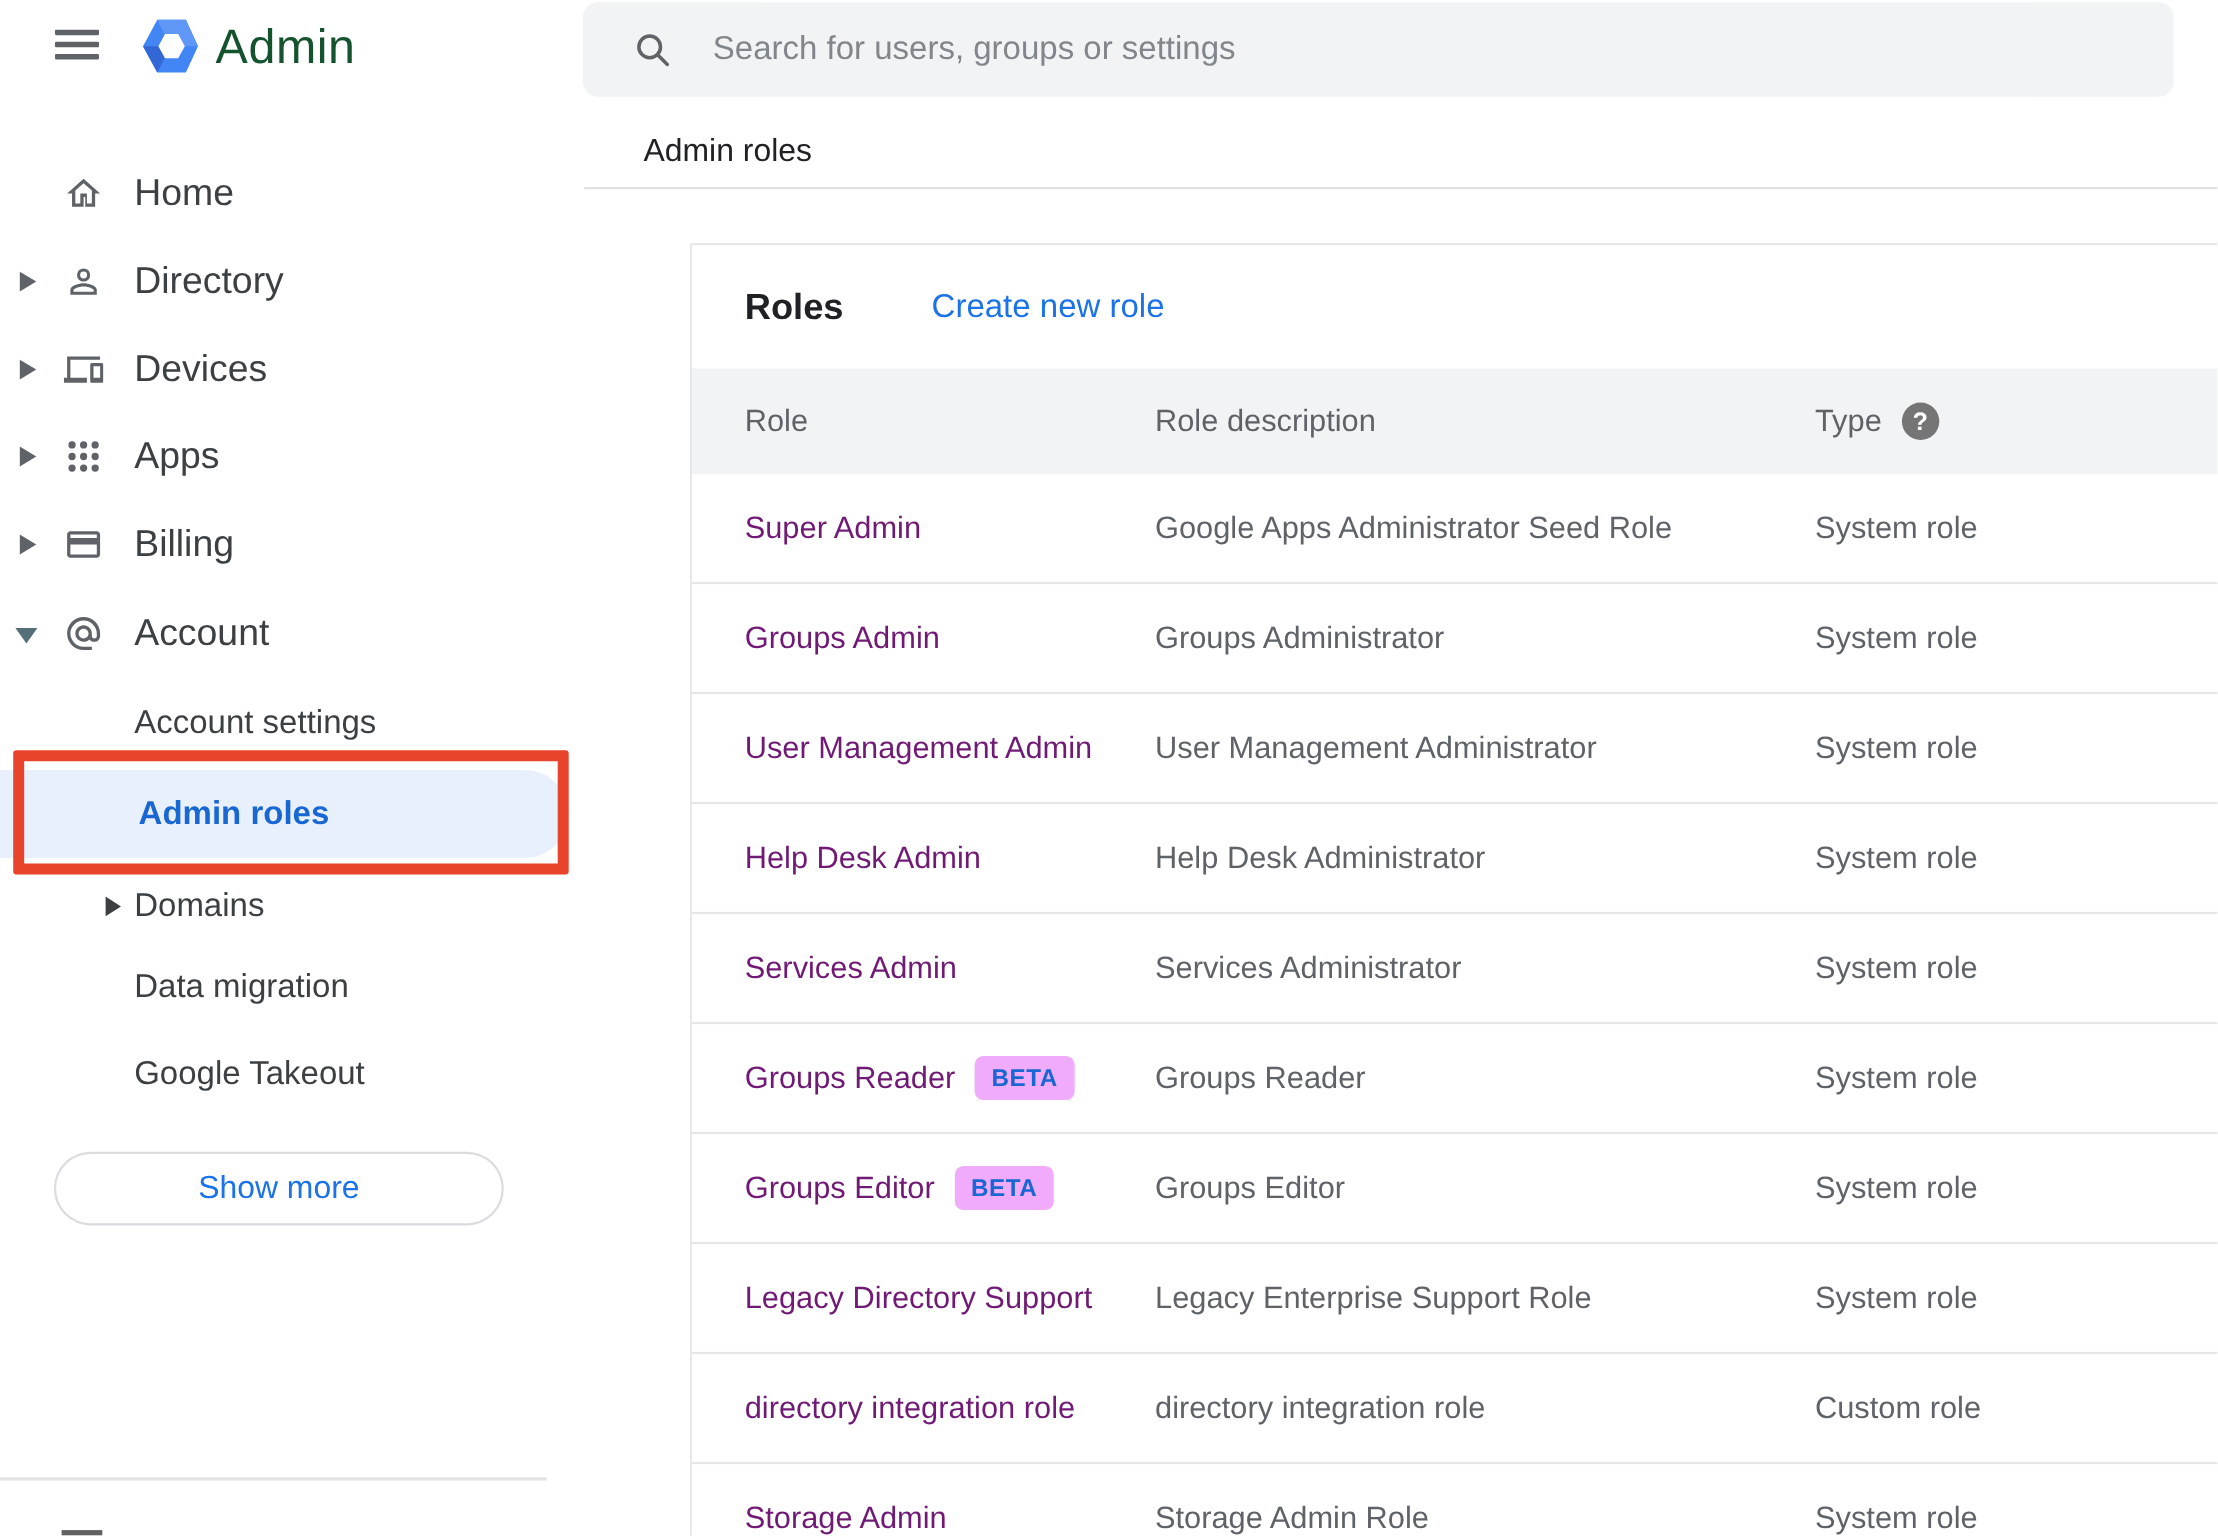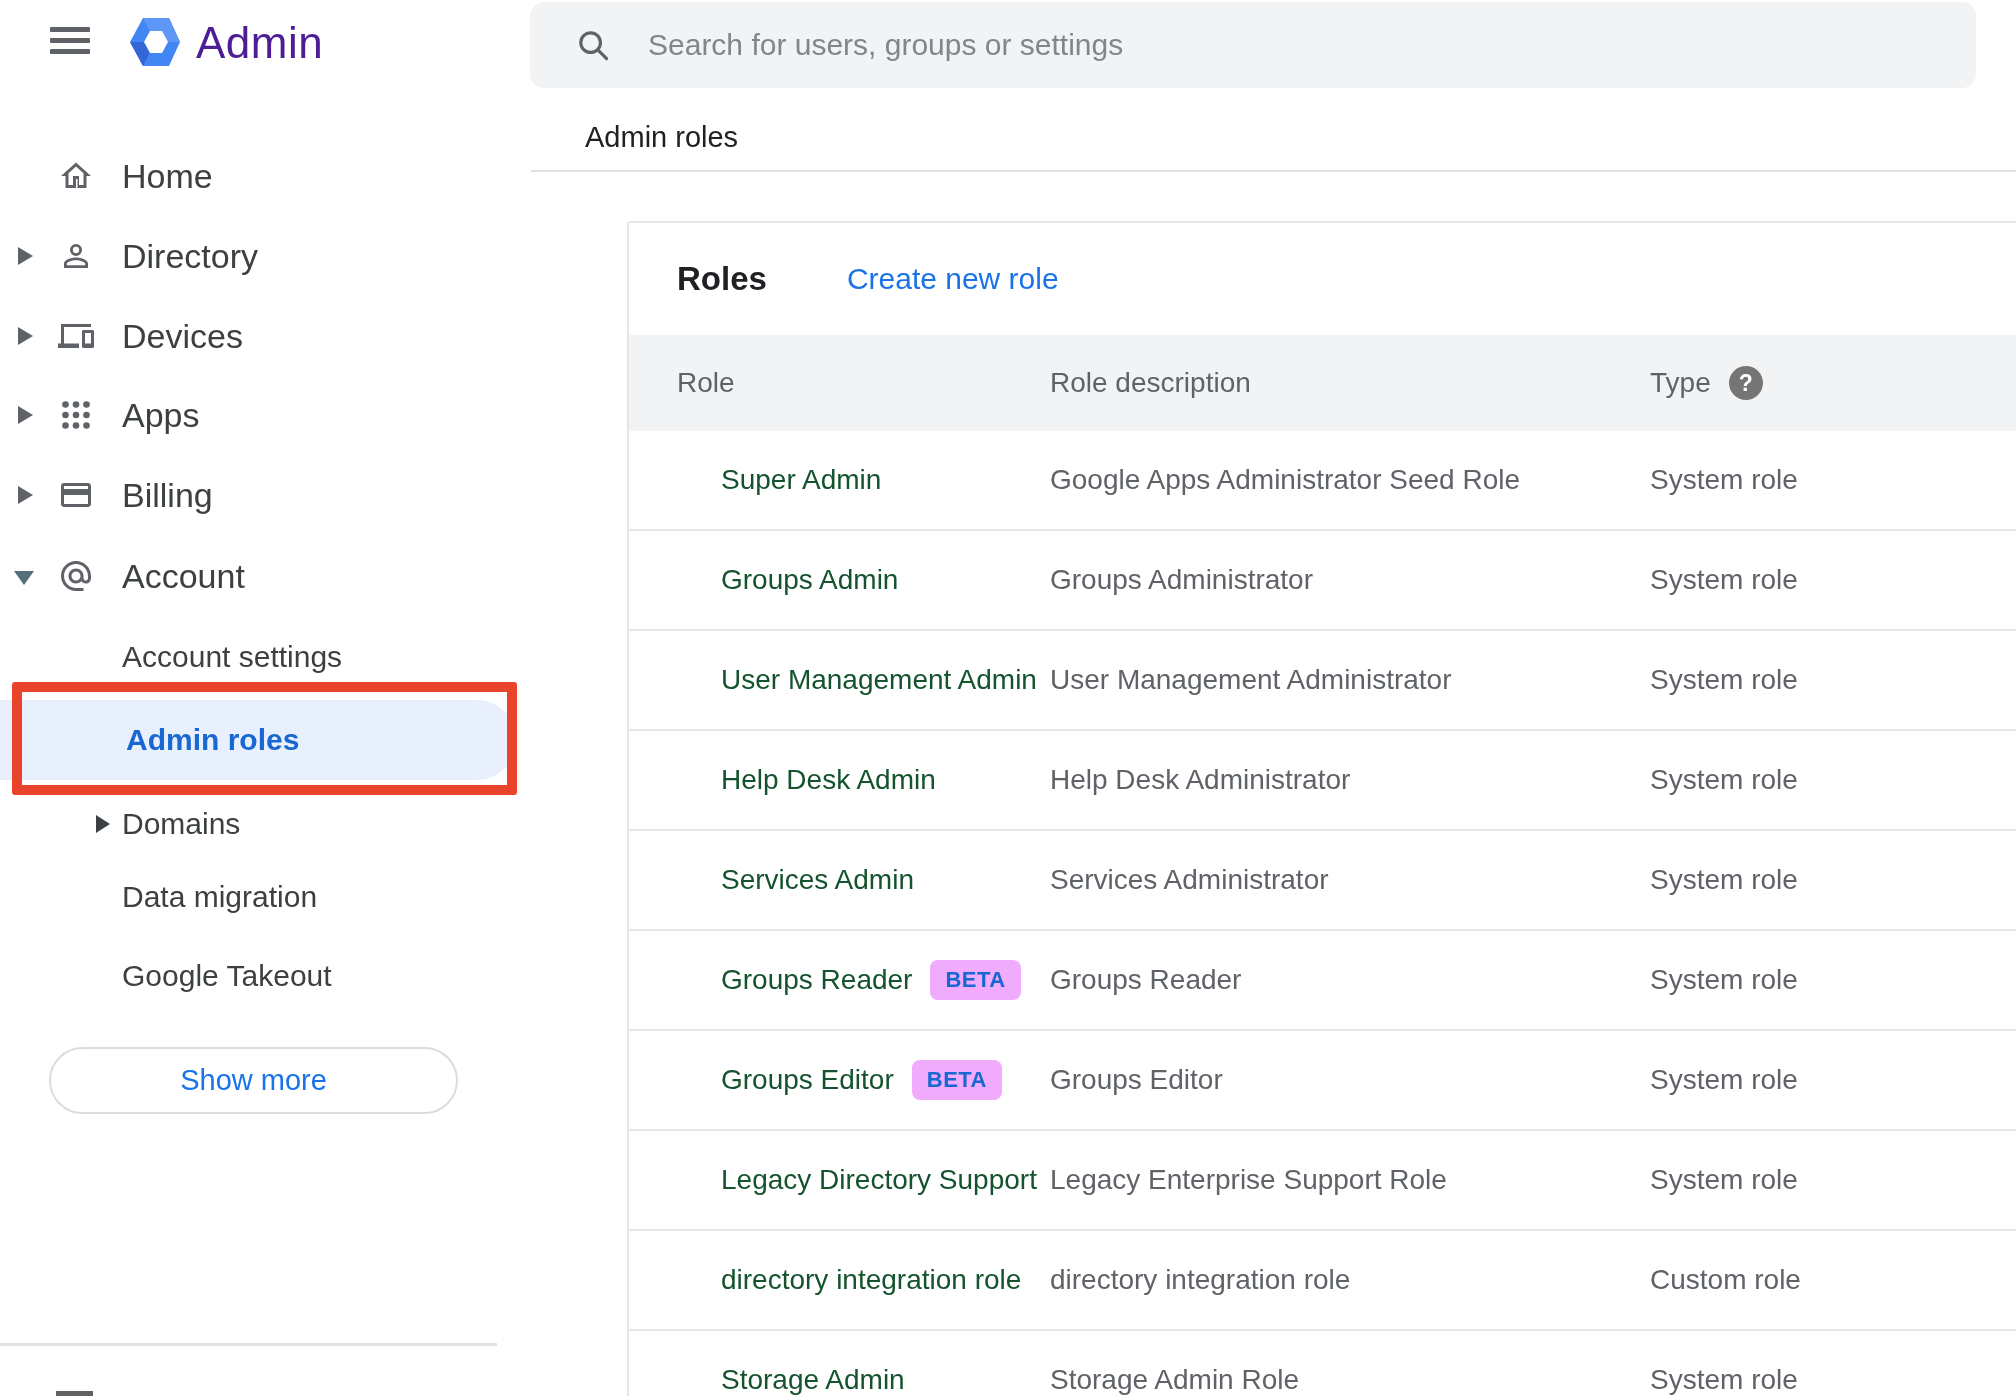--- a/index.html
+++ b/index.html
@@ -6,21 +6,21 @@
   body{
     width:2016px;height:1396px;position:relative;overflow:hidden;
     background:#ffffff;font-family:"Liberation Sans", sans-serif;
     -webkit-font-smoothing:antialiased;
   }
   
   .sidebar{position:absolute;left:0;top:0;width:515px;height:1396px;background:#fff;}
   .hamburger{position:absolute;left:50px;top:27px;width:40px;height:28px;cursor:pointer;}
   .hamburger span{display:block;width:40px;height:5px;background:#5f6368;border-radius:1px;margin-bottom:6px;}
   .logo{position:absolute;left:128px;top:13px;}
-  .brand-text{position:absolute;left:196px;top:18px;font-size:44px;color:#4c1d95;letter-spacing:0.5px;}
+  .brand-text{position:absolute;left:196px;top:18px;font-size:44px;color:#14532d;letter-spacing:0.5px;}
   .nav-item{position:absolute;left:0;width:515px;height:80px;cursor:pointer;}
   .nav-item .caret{position:absolute;left:18px;top:31px;width:0;height:0;
     border-left:15px solid #5f6368;border-top:9px solid transparent;border-bottom:9px solid transparent;}
   .nav-item .caret.down{left:14px;top:35px;border-left:10px solid transparent;border-right:10px solid transparent;
     border-top:14px solid #546e7a;border-bottom:none;}
   .nav-item .nicon{position:absolute;left:58px;top:22px;width:36px;height:36px;}
   .nav-item .nlabel{position:absolute;left:122px;top:50%;transform:translateY(-50%);
     font-size:34px;color:#3c4043;}
   .sub-item{position:absolute;left:0;width:515px;height:64px;cursor:pointer;}
   .sub-item .nlabel{position:absolute;left:122px;top:50%;transform:translateY(-50%);font-size:30px;color:#3c4043;}
@@ -55,21 +55,21 @@
   .card-title{margin-left:48px;font-size:33px;font-weight:600;color:#202124;}
   .create-link{margin-left:80px;font-size:30px;color:#1a73e8;text-decoration:none;cursor:pointer;}
   .thead{height:96px;background:#f1f3f4;display:flex;align-items:center;
     font-size:28px;color:#5f6368;}
   .col-role{width:421px;padding-left:48px;box-sizing:border-box;display:flex;align-items:center;flex:0 0 auto;}
   .col-desc{width:600px;flex:0 0 auto;}
   .col-type{flex:1 1 auto;display:flex;align-items:center;}
   .help-icon{margin-left:18px;width:34px;height:34px;border-radius:50%;background:#757575;
     color:#fff;font-size:23px;font-weight:700;display:flex;align-items:center;justify-content:center;cursor:pointer;}
   .trow{height:98px;display:flex;align-items:center;border-bottom:2px solid #e4e6e8;font-size:28px;}
-  .role-link{color:#14532d;cursor:pointer;margin-left:44px;}
+  .role-link{color:#701a75;cursor:pointer;}
   .cell-desc,.cell-type{color:#5f6368;}
   .beta{margin-left:18px;padding:7px 15px;border-radius:8px;background:#f0abfc;color:#1967d2;
     font-size:22px;font-weight:700;letter-spacing:0.5px;}
 </style>
 </head>
 <body>
 
 <div class="sidebar">
 
   <div class="hamburger">

